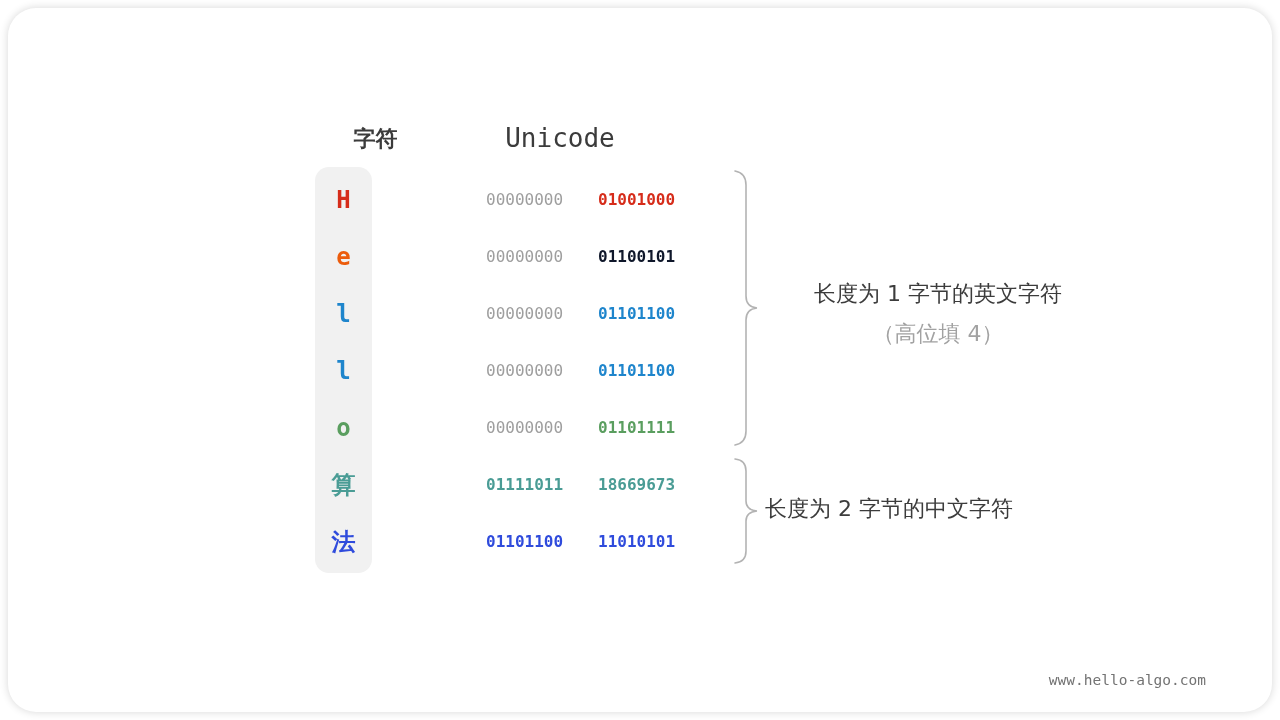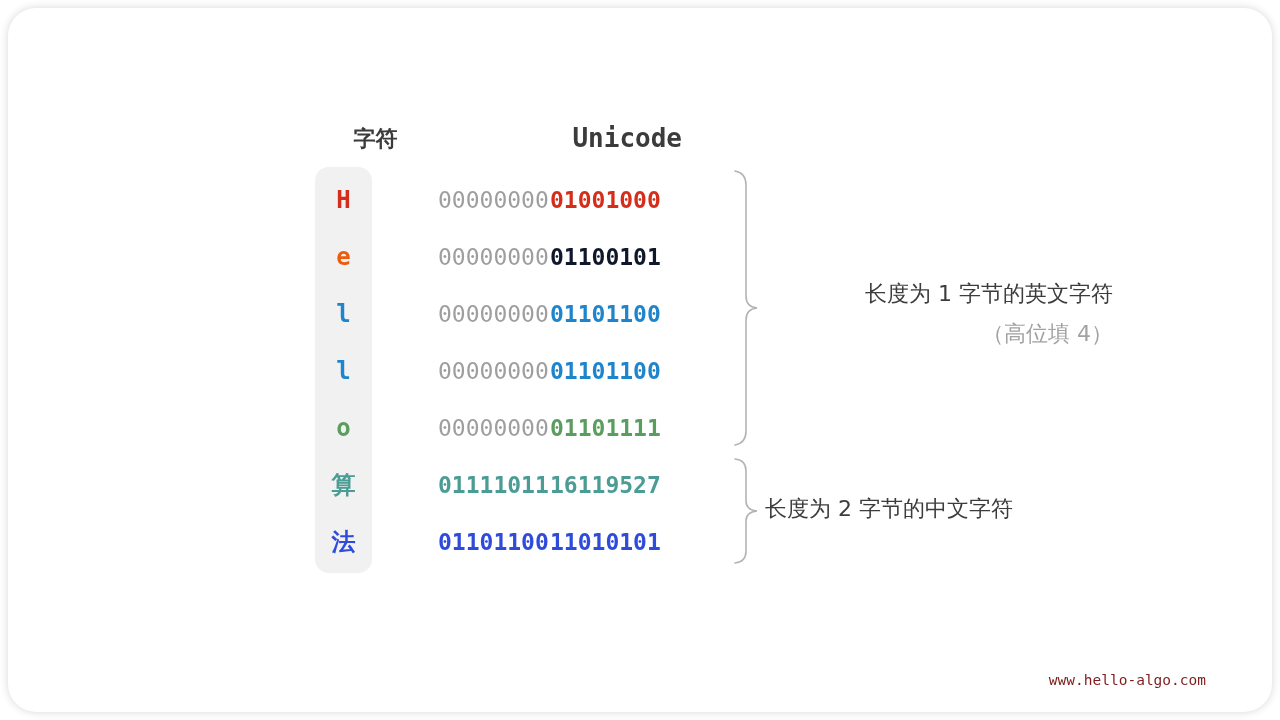--- a/index.html
+++ b/index.html
@@ -17,22 +17,22 @@
   
   .hdr-char {
     position: absolute; left: 307px; top: 116px; width: 57px;
     text-align: center;
     font-size: 22px; font-weight: 700; color: #3b3b3b;
     font-family: "DejaVu Sans", sans-serif;
     margin-left: 32px;
   }
   .hdr-unicode {
     position: absolute; left: 430px; top: 115px; width: 244px;
-    text-align: right;
-    font-size: 26px; font-weight: 700; color: #3b3b3b;
+    text-align: center;
+    font-size: 26px; font-weight: 400; color: #3b3b3b;
     font-family: "DejaVu Sans Mono", "Liberation Mono", monospace;
   }
 
   
   .char-strip {
     position: absolute;
     left: 307px; top: 159px; width: 57px; height: 406px;
     background: #f1f1f1;
     border-radius: 14px;
   }
@@ -50,53 +50,54 @@
 
   .char-cell {
     position: absolute; left: 307px; top: 0; width: 57px; height: 57px;
     display: flex; align-items: center; justify-content: center;
     font-size: 24px; font-weight: 700;
     font-family: "DejaVu Sans Mono", "DejaVu Sans", sans-serif;
   }
   .byte {
     position: absolute; top: 0; height: 57px;
     display: flex; align-items: center;
-    font-size: 23px;
+    font-size: 16px;
     font-family: "DejaVu Sans Mono", "Liberation Mono", monospace;
     font-weight: 700;
     letter-spacing: 0px;
+    margin-left: 48px;
   }
   .byte1 { left: 430px; }
   .byte2 { left: 542px; }
 
   
   .brace { position: absolute; }
   .brace-1 { left: 721px; top: 161px; }
   .brace-2 { left: 721px; top: 449px; }
   .brace path { stroke: #b3b3b3; stroke-width: 1.6; fill: none; stroke-linecap: round; }
 
   
   .annotation {
     position: absolute;
     text-align: center;
     font-size: 22px;
     color: #3c3c3c;
     font-family: "DejaVu Sans", "Liberation Sans", sans-serif;
   }
   .ann-group1 { left: 755px; top: 266px; width: 350px; }
-  .ann-group1 .line { height: 40px; line-height: 40px; text-align: right; }
+  .ann-group1 .line { height: 40px; line-height: 40px; }
   .ann-group1 .line2 { color: #a2a2a2; }
   .ann-group2 { left: 716px; top: 486px; width: 330px; height: 30px; line-height: 30px; }
 
   
   .watermark {
     position: absolute;
     right: 66px; bottom: 24px;
     font-size: 14.5px;
-    color: #7f1d1d;
+    color: #737373;
     font-family: "DejaVu Sans Mono", "Liberation Mono", monospace;
   }
 </style>
 </head>
 <body>
 
 <div class="card">
 
   <div class="hdr-char">字符</div>
   <div class="hdr-unicode">Unicode</div>
@@ -125,21 +126,21 @@
       <span class="byte byte2" style="color: rgb(30, 133, 204);">01101100</span>
     </div>
     <div class="row">
       <span class="char-cell" style="color: rgb(90, 158, 95);">o</span>
       <span class="byte byte1" style="color: rgb(158, 158, 158); font-weight: 400;">00000000</span>
       <span class="byte byte2" style="color: rgb(90, 158, 95);">01101111</span>
     </div>
     <div class="row">
       <span class="char-cell" style="color: rgb(74, 156, 149);">算</span>
       <span class="byte byte1" style="color: rgb(74, 156, 149); font-weight: 700;">01111011</span>
-      <span class="byte byte2" style="color: rgb(74, 156, 149);">16119527</span>
+      <span class="byte byte2" style="color: rgb(74, 156, 149);">18669673</span>
     </div>
     <div class="row">
       <span class="char-cell" style="color: rgb(47, 75, 220);">法</span>
       <span class="byte byte1" style="color: rgb(47, 75, 220); font-weight: 700;">01101100</span>
       <span class="byte byte2" style="color: rgb(47, 75, 220);">11010101</span>
     </div>
   </div>
 
   <svg class="brace brace-1" width="34" height="278" viewBox="0 0 34 278">
     <path d="M 6 2 Q 17 4 17 16 L 17 127 Q 17 138 28 139 Q 17 140 17 151 L 17 262 Q 17 274 6 276"></path>

